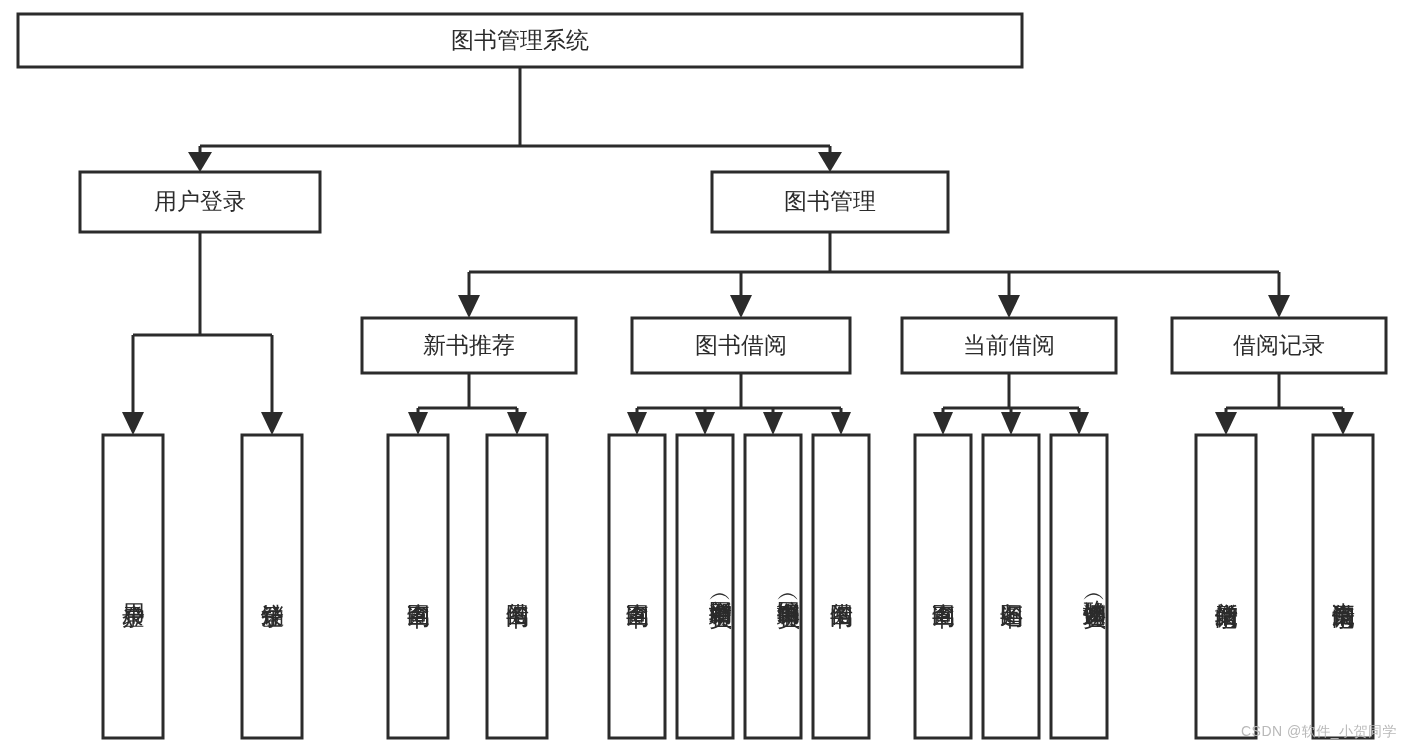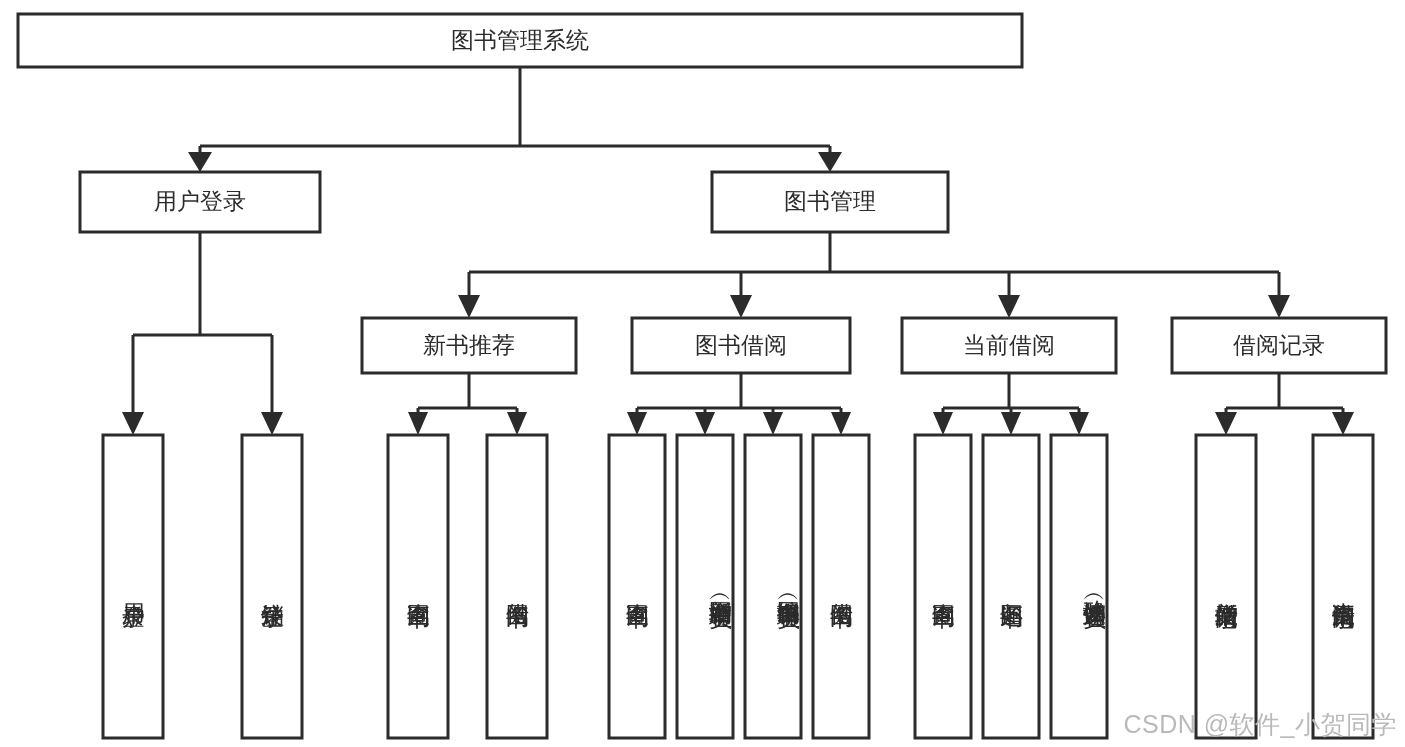--- a/index.html
+++ b/index.html
@@ -63,21 +63,21 @@
     display: flex;
     align-items: center;
     justify-content: center;
     pointer-events: none;
   }
   .watermark {
     position: absolute;
     right: 8px;
     bottom: 6px;
     font-family: "Liberation Sans", "DejaVu Sans", sans-serif;
-    font-size: 25px;
+    font-size: 14px;
     color: #b9b9b9;
     letter-spacing: 0.5px;
     white-space: nowrap;
   }
 </style>
 </head>
 <body>
 
 <div id="diagram-root">
 

